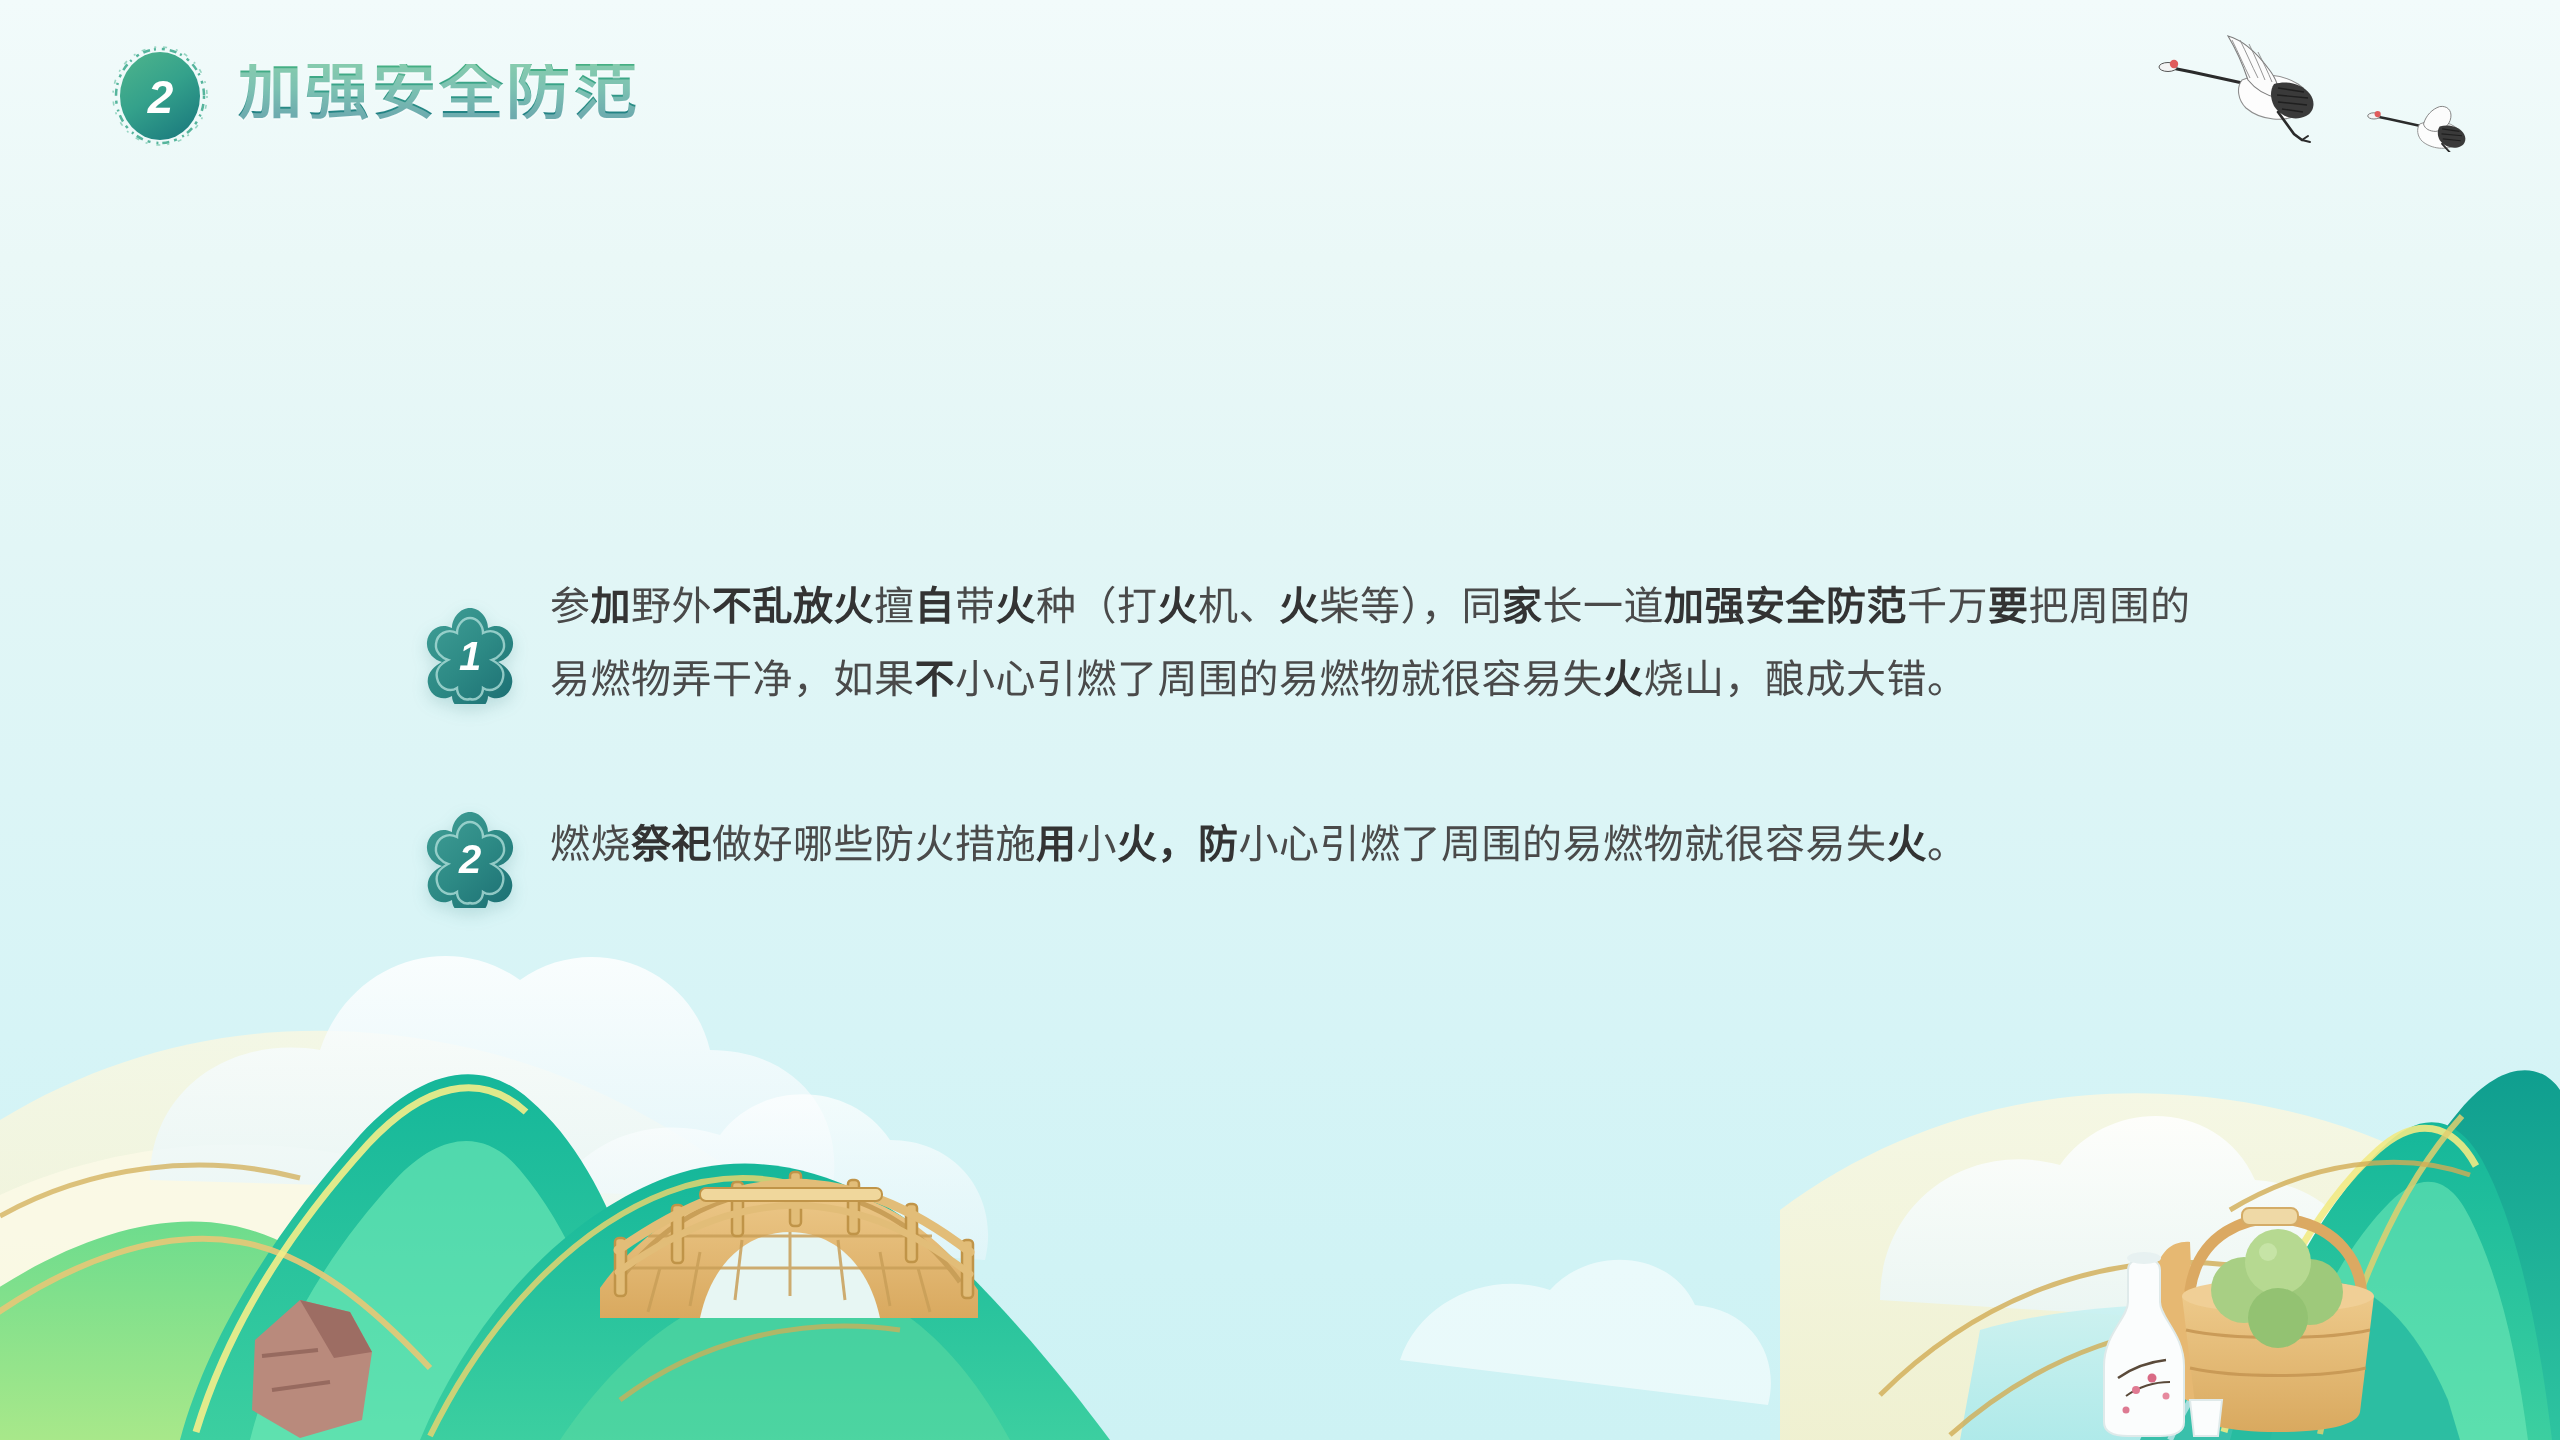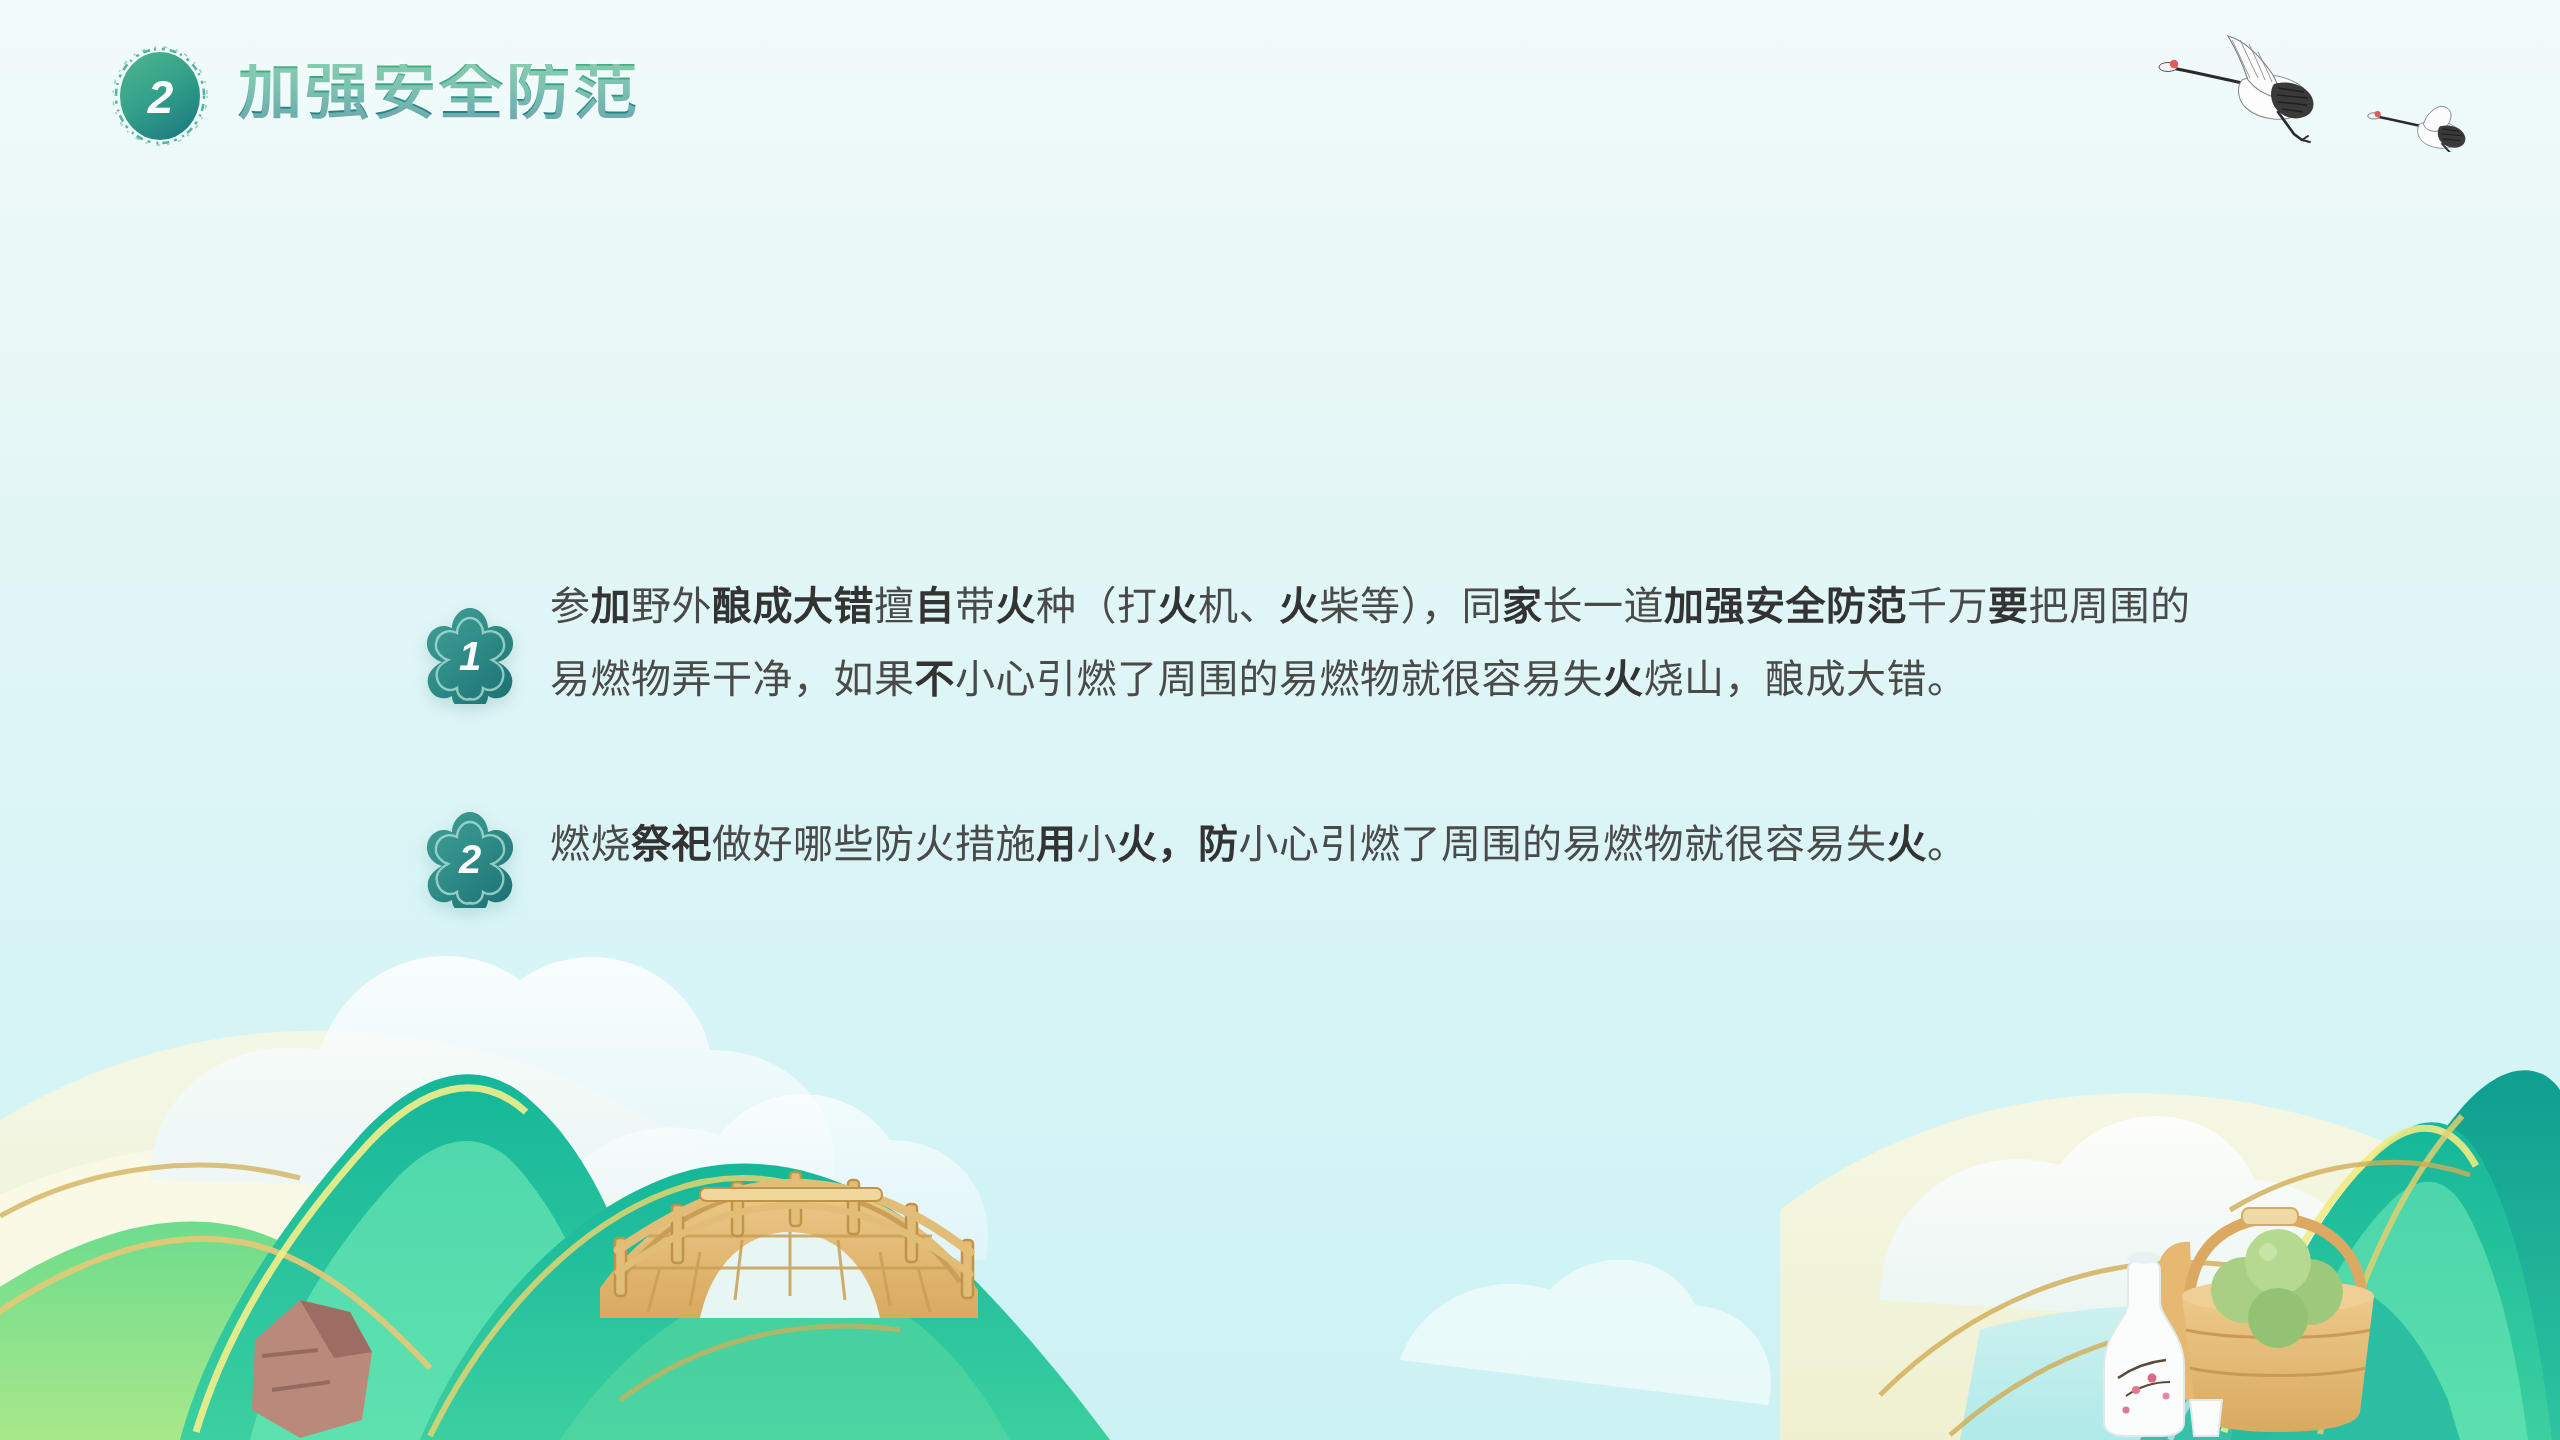--- a/index.html
+++ b/index.html
@@ -389,21 +389,21 @@
           <path d="M46,2 C56,2 64,12 64,22 C76,16 88,24 89,36 C90,46 82,54 74,56 C82,60 90,68 88,78
                    C86,90 74,96 64,90 C64,100 54,106 46,104 C38,106 28,100 28,90
                    C18,96 6,90 4,78 C2,68 10,60 18,56 C10,54 2,46 3,36 C4,24 16,16 28,22 C28,12 36,2 46,2 Z" fill="url(#pbG1)"></path>
           <path d="M46,12 C53,12 59,19 59,27 C69,22 79,28 80,38 C81,46 74,52 68,54 C74,57 81,63 79,72
                    C77,82 67,87 59,82 C59,90 52,95 46,93 C40,95 33,90 33,82 C25,87 15,82 13,72
                    C11,63 18,57 24,54 C18,52 11,46 12,38 C13,28 23,22 33,27 C33,19 39,12 46,12 Z" fill="none" stroke="#b6e3dd" stroke-width="2.4" opacity="0.75"></path>
         </svg>
         <span class="num">1</span>
       </div>
       <div class="point-text">
-        <span>参</span><b>加</b><span>野外</span><b>酿成大错</b><span>擅</span><b>自</b><span>带</span><b>火</b><span>种（打</span><b>火</b><span>机、</span><b>火</b><span>柴等），同</span><b>家</b><span>长一道</span><b>加强安全防范</b><span>千万</span><b>要</b><span>把周围的易燃物弄干净，如果</span><b>不</b><span>小心引燃了周围的易燃物就很容易失</span><b>火</b><span>烧山，酿成大错。</span>
+        <span>参</span><b>加</b><span>野外</span><b>不乱放火</b><span>擅</span><b>自</b><span>带</span><b>火</b><span>种（打</span><b>火</b><span>机、</span><b>火</b><span>柴等），同</span><b>家</b><span>长一道</span><b>加强安全防范</b><span>千万</span><b>要</b><span>把周围的易燃物弄干净，如果</span><b>不</b><span>小心引燃了周围的易燃物就很容易失</span><b>火</b><span>烧山，酿成大错。</span>
         <span class="sr">参加野外活动时不要擅自带火种（打火机、火柴等），同家长一道祭祀用火时千万要把周围的易燃物弄干净，如果不小心引燃了周围的易燃物就很容易失火烧山，酿成大错。</span>
       </div>
     </div>
 
     <div class="point">
       <div class="point-badge second">
         <svg viewBox="0 0 92 98" xmlns="http://www.w3.org/2000/svg">
           <defs>
             <linearGradient id="pbG2" x1="0.1" y1="0" x2="0.9" y2="1">
               <stop offset="0%" stop-color="#3f9d95"></stop>

